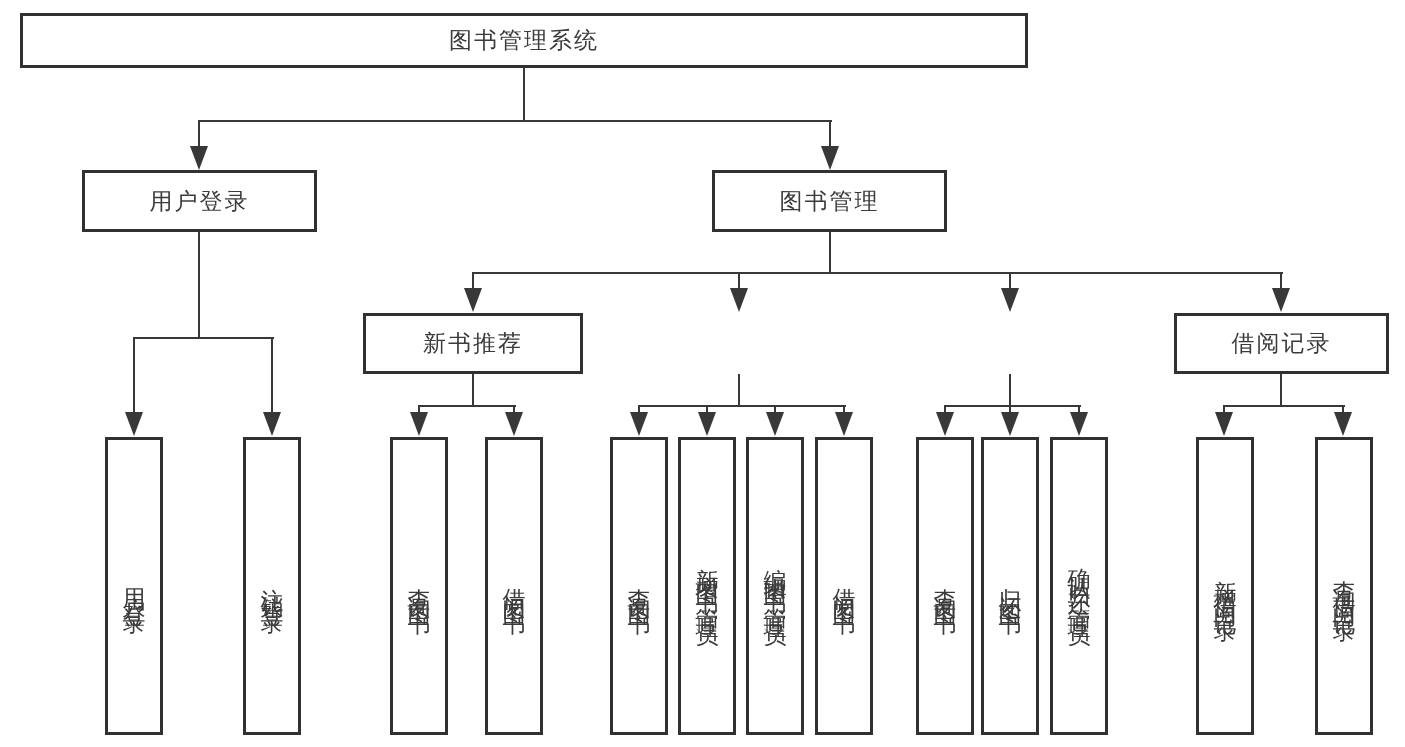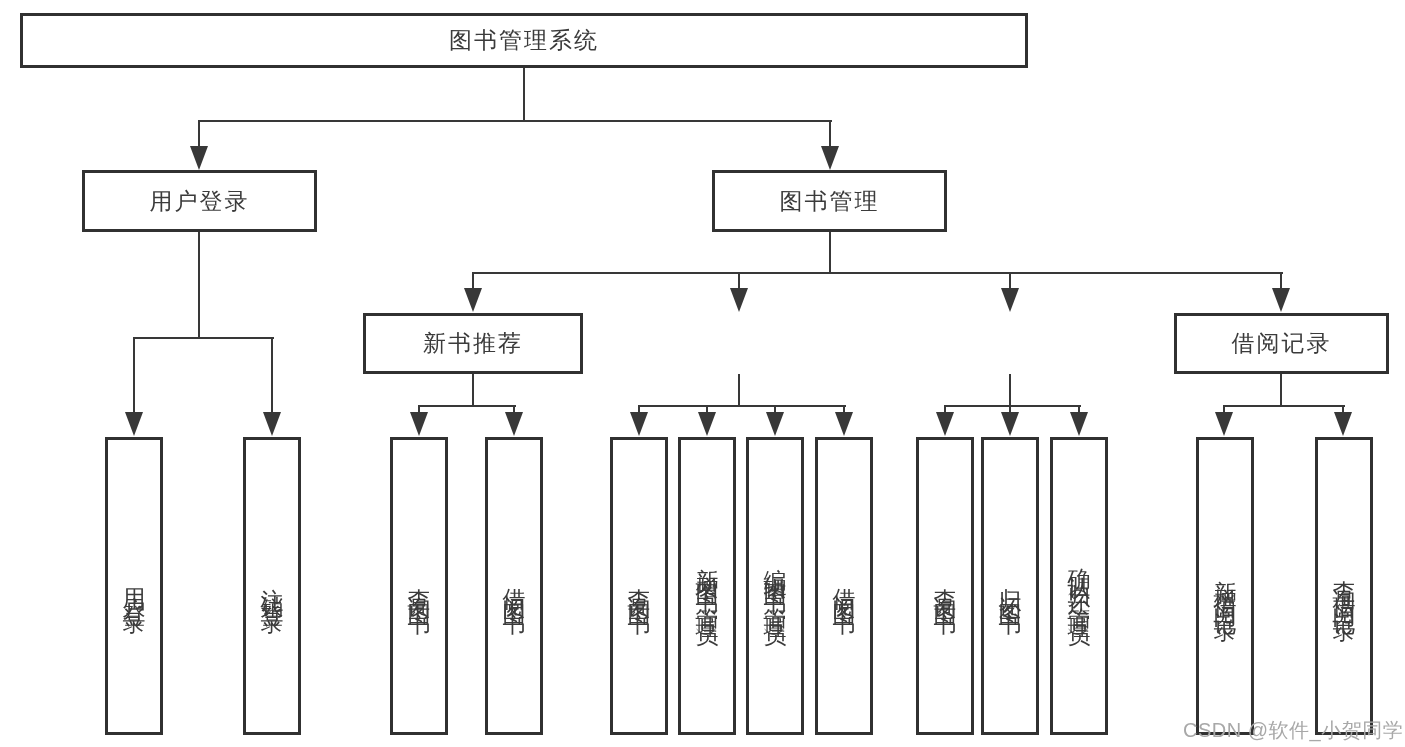--- a/index.html
+++ b/index.html
@@ -172,15 +172,14 @@
     <span>确认归还（管理员）</span>
   </div>
 
   <div class="box v" style="left:1196px;top:437px;width:58px;height:298px;">
     <span>新增借阅记录</span>
   </div>
   <div class="box v" style="left:1315px;top:437px;width:58px;height:298px;">
     <span>查询借阅记录</span>
   </div>
 
-  <div class="watermark">CSDN @软件_小贺同学</div>
 
 </div>
 
 </body></html>

